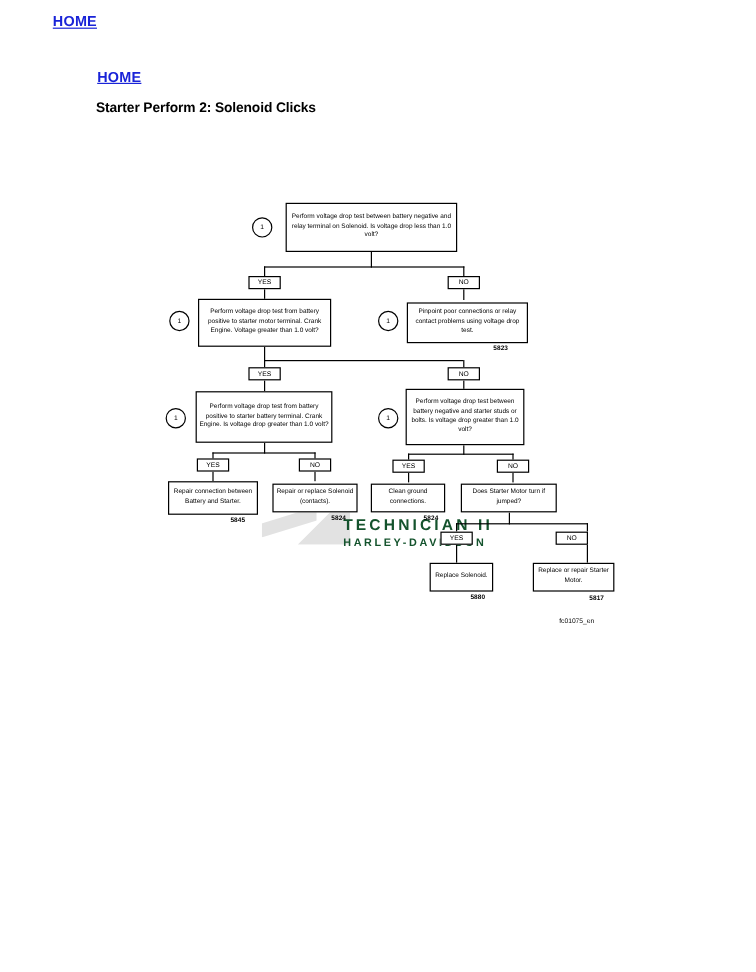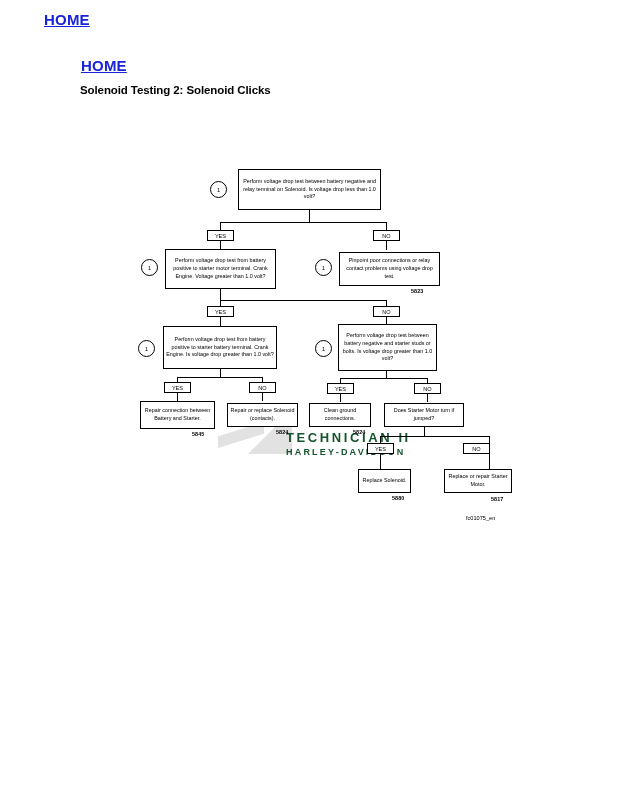--- a/index.html
+++ b/index.html
@@ -12,21 +12,21 @@
     height: 810px;
     position: relative;
     font-family: "Liberation Sans", sans-serif;
     overflow: hidden;
   }
 
   a.home-link {
     color: #1923d8;
     text-decoration: underline;
     font-weight: bold;
-    font-size: 15px;
+    font-size: 12px;
     letter-spacing: .2px;
     font-family: "Liberation Sans", sans-serif;
   }
 
   #home-top {
     position: absolute;
     left: 44px;
     top: 11px;
   }
   #home-second {
@@ -156,21 +156,21 @@
     background: #e2e2e2;
   }
 </style>
 </head>
 <body>
 
 <a id="home-top" class="home-link" href="#">HOME</a>
 
 <a id="home-second" class="home-link" href="#">HOME</a>
 
-<div id="page-title">Solenoid Testing 2: Solenoid Clicks</div>
+<div id="page-title">Starter Perform 2: Solenoid Clicks</div>
 
 <div id="chart">
 
   <div id="watermark">
     <div class="wm-shape" style="left:0px; top:22px; width:46px; height:26px; clip-path:polygon(0 55%,100% 0,100% 45%,0 100%);"></div>
     <div class="wm-shape" style="left:30px; top:10px; width:44px; height:44px; clip-path:polygon(100% 0,100% 100%,0 100%);"></div>
     <div class="wm-text wm-line1">TECHNICIAN II</div>
     <div class="wm-text wm-line2">HARLEY-DAVIDSON</div>
   </div>
 

